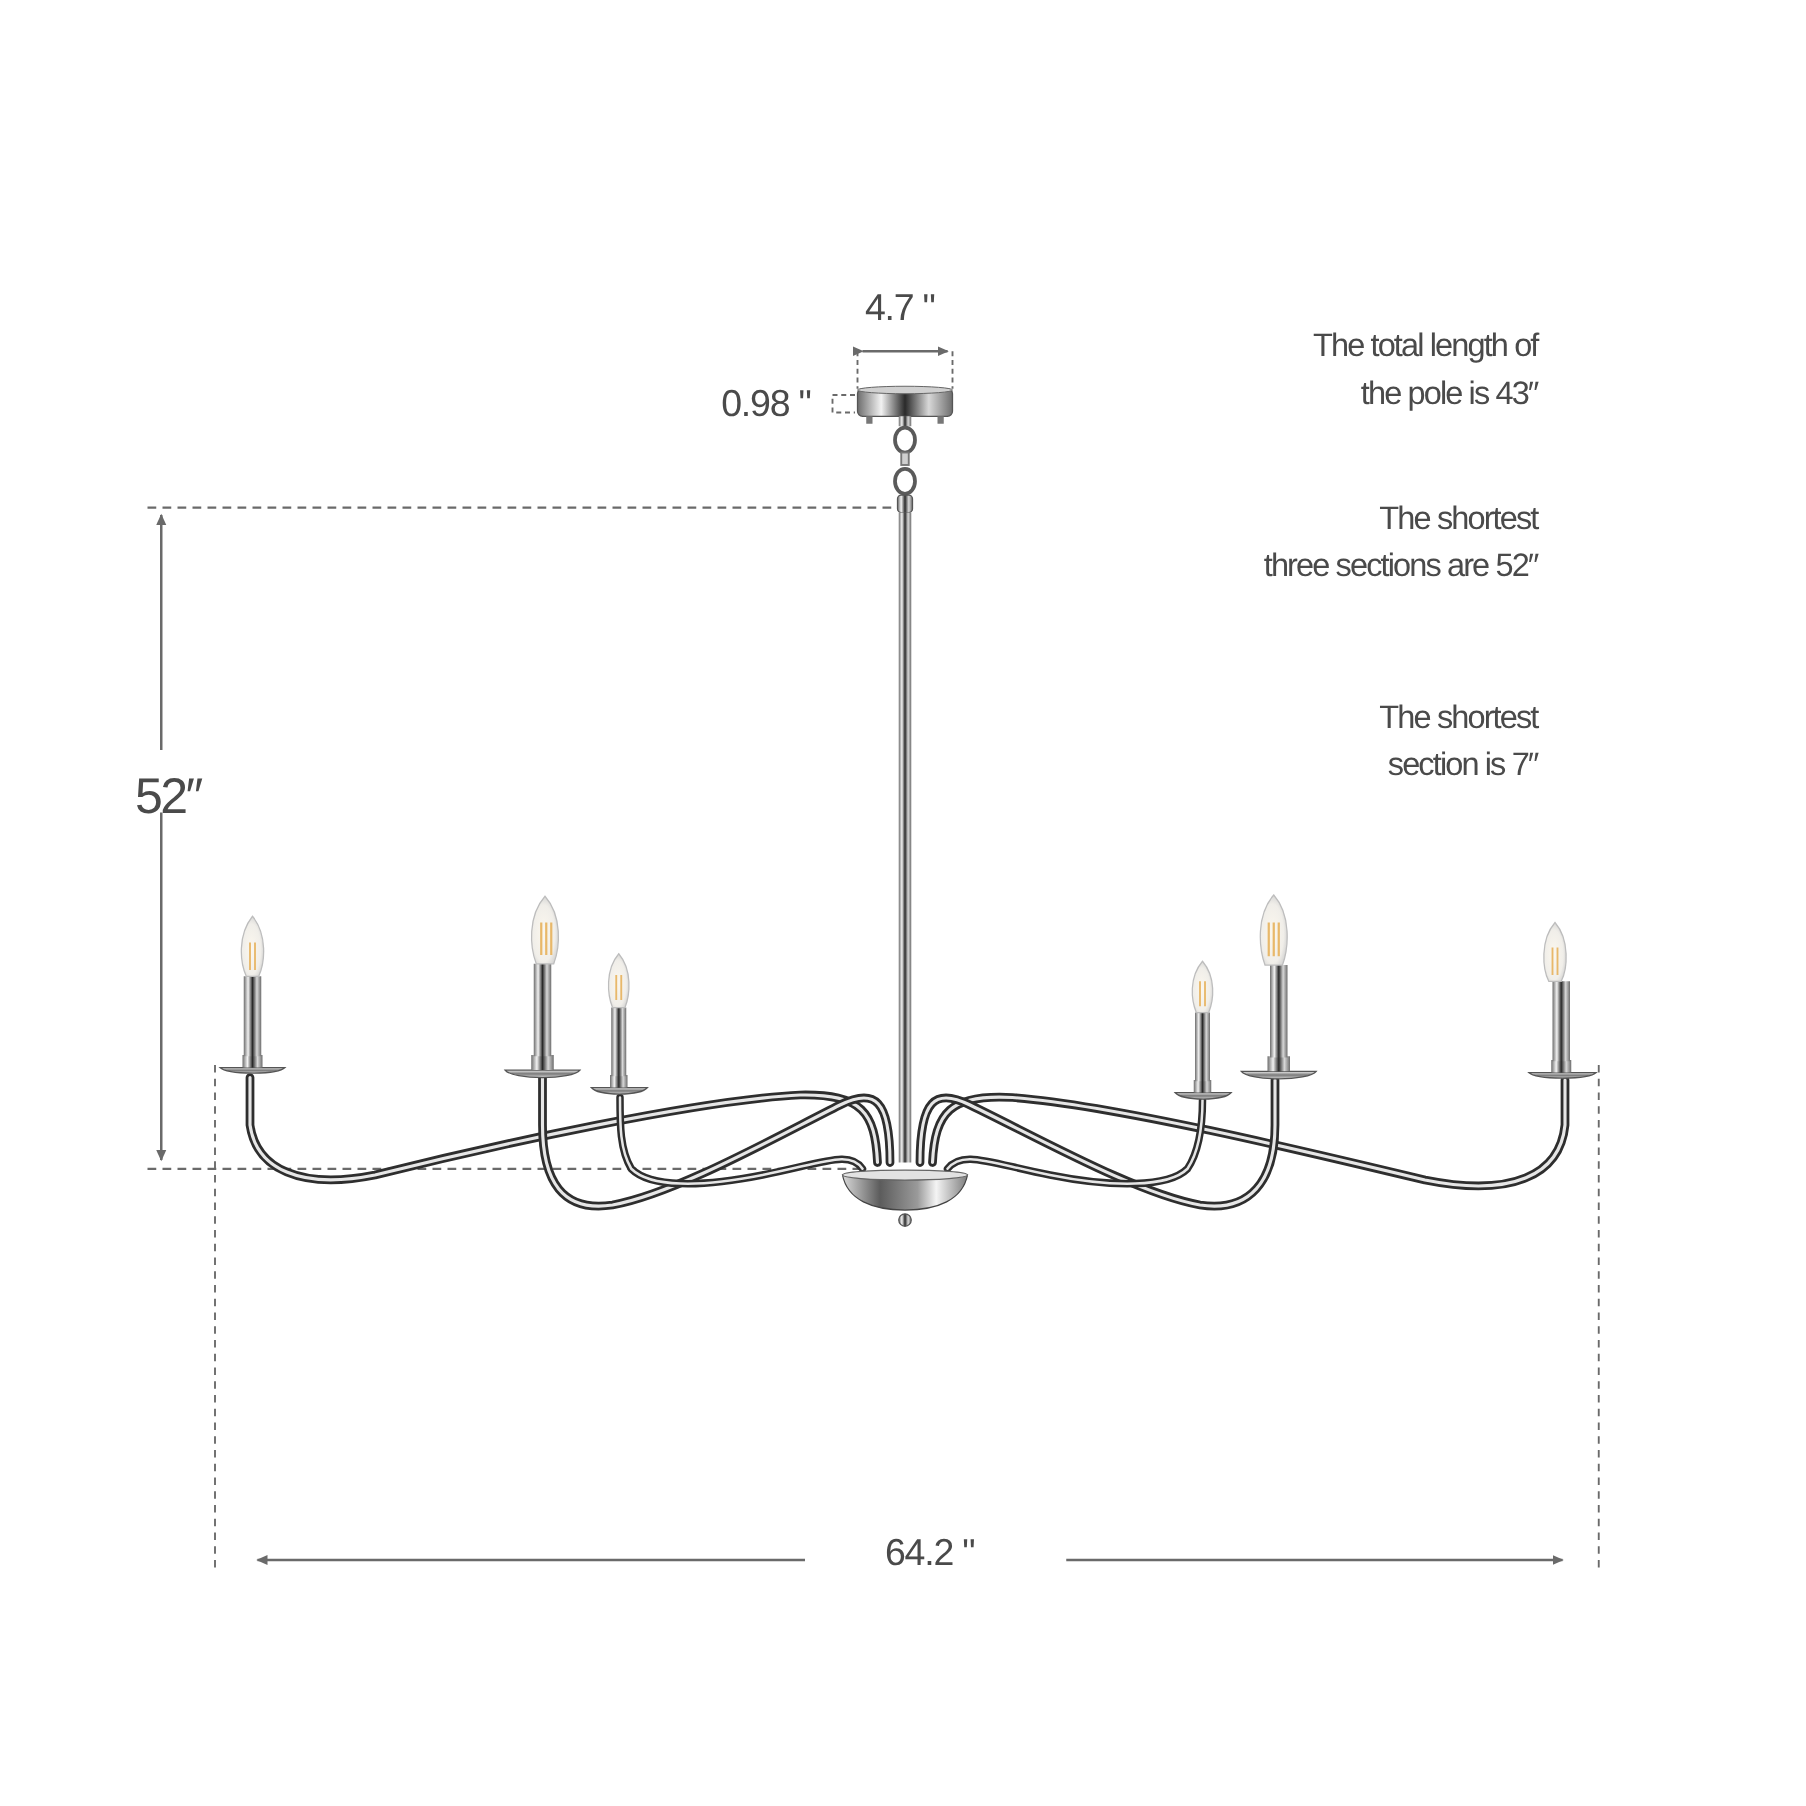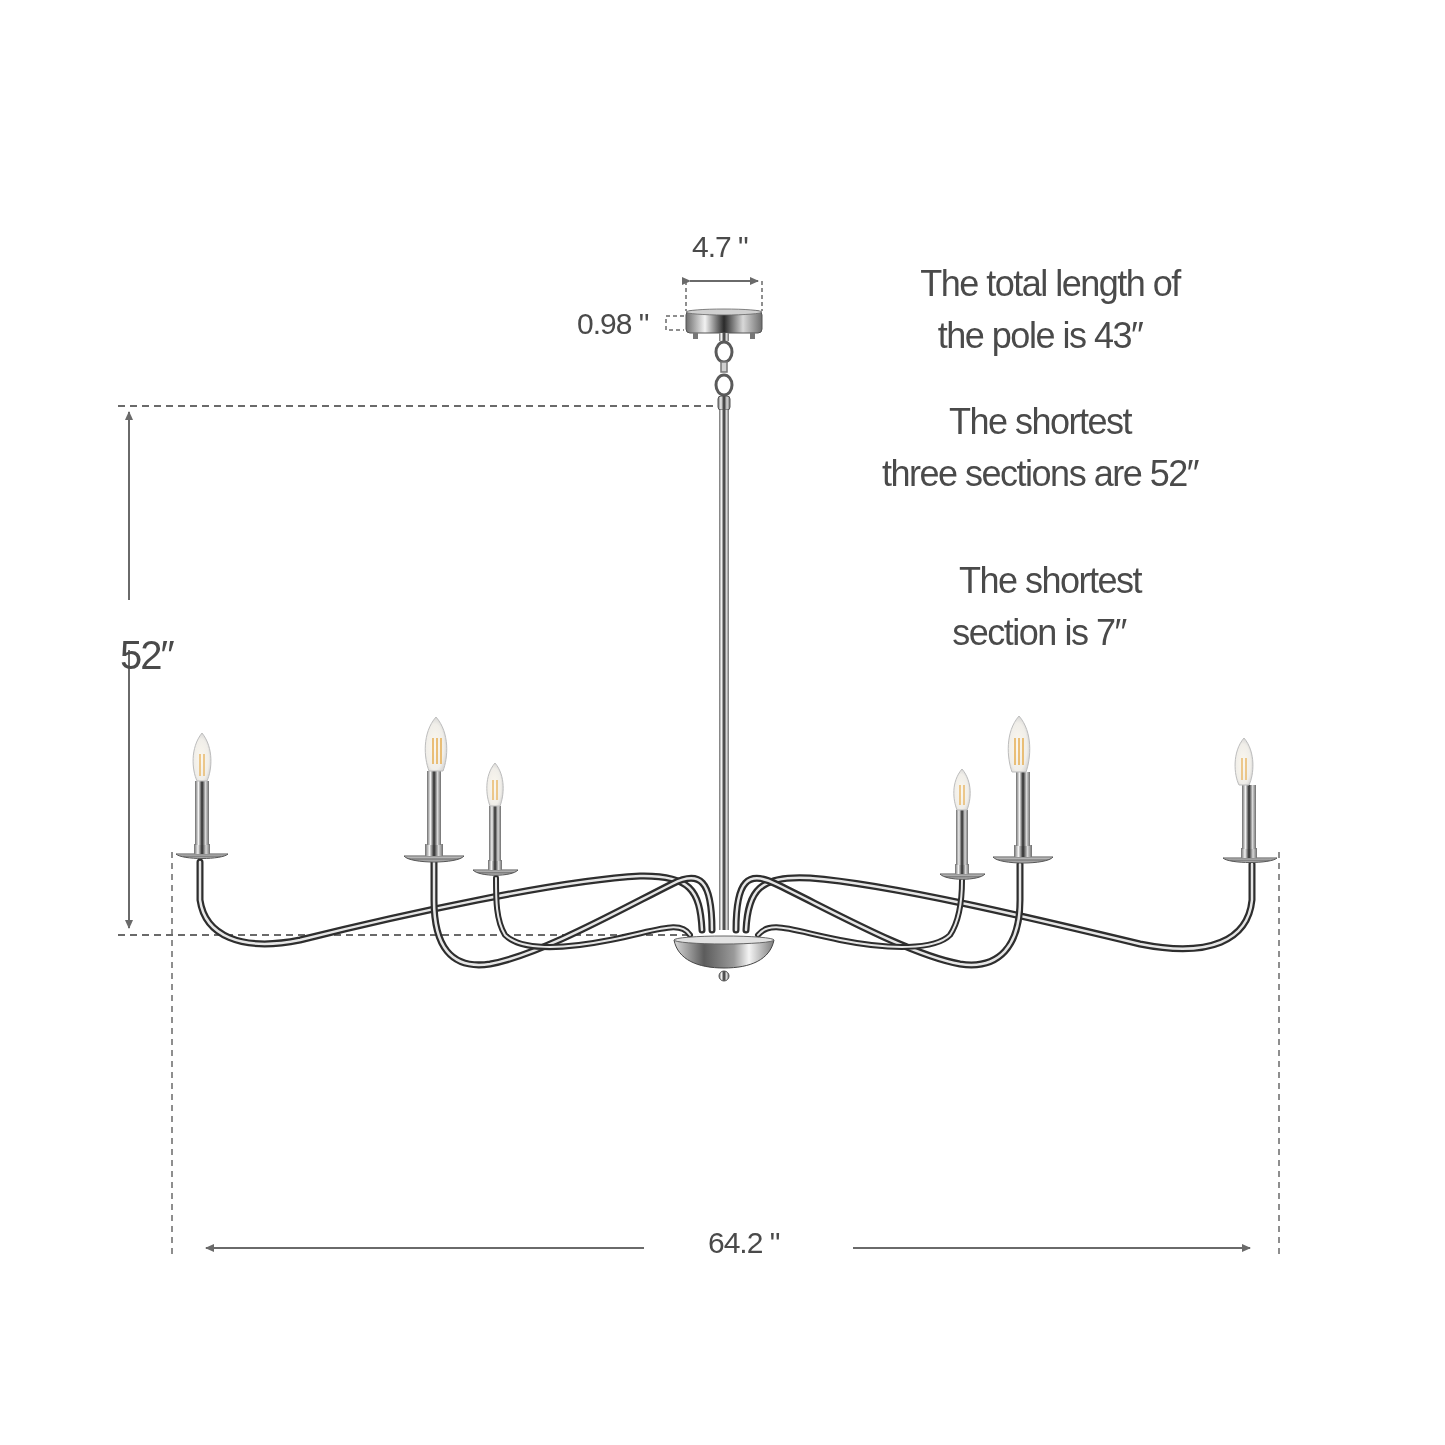--- a/index.html
+++ b/index.html
@@ -2,21 +2,21 @@
 <html><head>
 <meta charset="utf-8">
 <style>
   html, body { margin: 0; padding: 0; background: #ffffff; }
   body { width: 1445px; height: 1445px; position: relative; overflow: hidden;
          font-family: "Liberation Sans", "DejaVu Sans", sans-serif; }
   #canvas { position: absolute; left: 0; top: 0; width: 1445px; height: 1445px; }
   .label { position: absolute; color: #4a4a4a; white-space: nowrap; line-height: 1; }
   .dim-small { font-size: 30px; letter-spacing: -1px; }
   .dim-big { font-size: 40px; letter-spacing: -2px; }
-  .note { font-size: 36px; letter-spacing: -1.5px; text-align: center; line-height: 1.45; }
+  .note { font-size: 26px; letter-spacing: -1.5px; text-align: right; line-height: 1.45; }
 </style>
 </head>
 <body>
 
 <svg id="canvas" viewBox="0 0 1445 1445" xmlns="http://www.w3.org/2000/svg">
   <defs>
     <linearGradient id="chromeV" x1="0" x2="1" y1="0" y2="0">
       <stop offset="0" stop-color="#6d6d6d"></stop>
       <stop offset="0.25" stop-color="#f2f2f2"></stop>
       <stop offset="0.5" stop-color="#2a2a2a"></stop>
@@ -183,21 +183,21 @@
     <g>
       <path d="M1244,738 C1232,752 1234,775 1239,785 L1249,785 C1254,775 1256,752 1244,738 z" fill="url(#bulbGlass)" stroke="#bdbdbd" stroke-width="1"></path>
       <line x1="1242" y1="758" x2="1242" y2="780" stroke="#e8b86a" stroke-width="1.5"></line>
       <line x1="1246" y1="758" x2="1246" y2="780" stroke="#e8b86a" stroke-width="1.5"></line>
     </g>
   </g>
 </svg>
 
 <div class="label dim-small" style="left:692px; top:232px;">4.7 "</div>
 <div class="label dim-small" style="left:577px; top:309px;">0.98 "</div>
-<div class="label dim-big" style="left:108px; top:635px;margin-left:12px;">52″</div>
+<div class="label dim-big" style="left:108px; top:617px;">52″</div>
 <div class="label dim-small" style="left:708px; top:1228px;">64.2 "</div>
 
 <div class="label note" style="left:870px; top:258px; width:360px;">
   <div>The total length of</div>
   <div style="margin-left:-20px;">the pole is 43″</div>
 </div>
 <div class="label note" style="left:850px; top:396px; width:380px;">
   <div>The shortest</div>
   <div>three sections  are 52″</div>
 </div>

